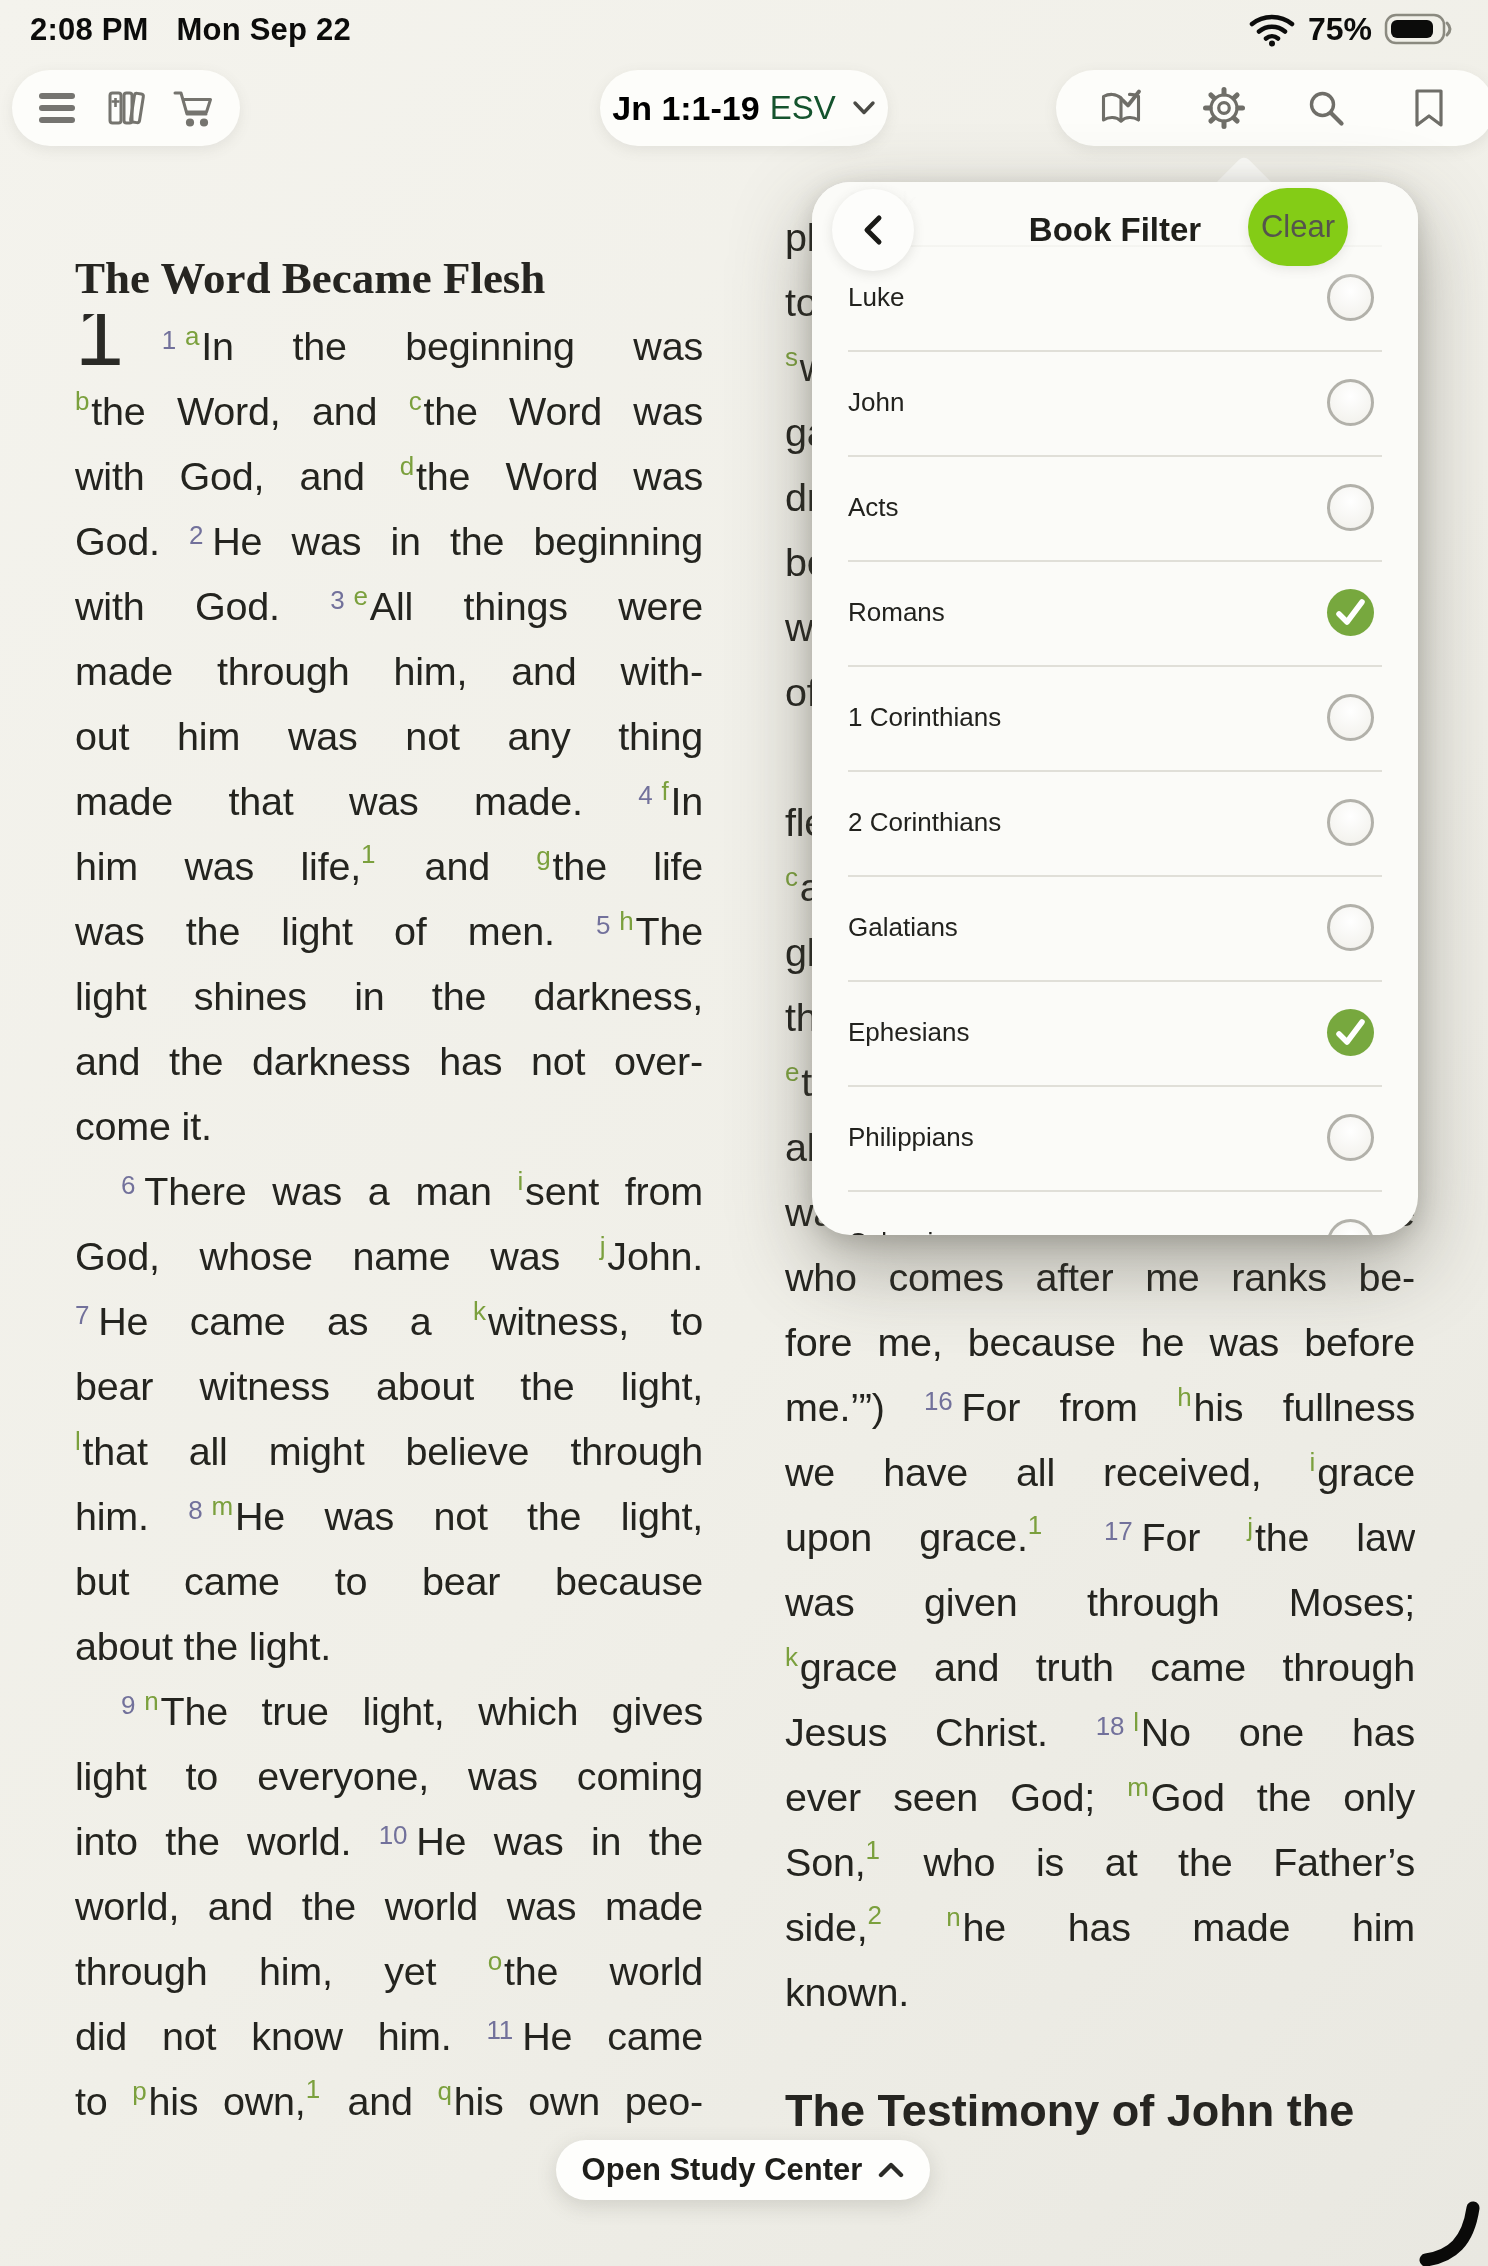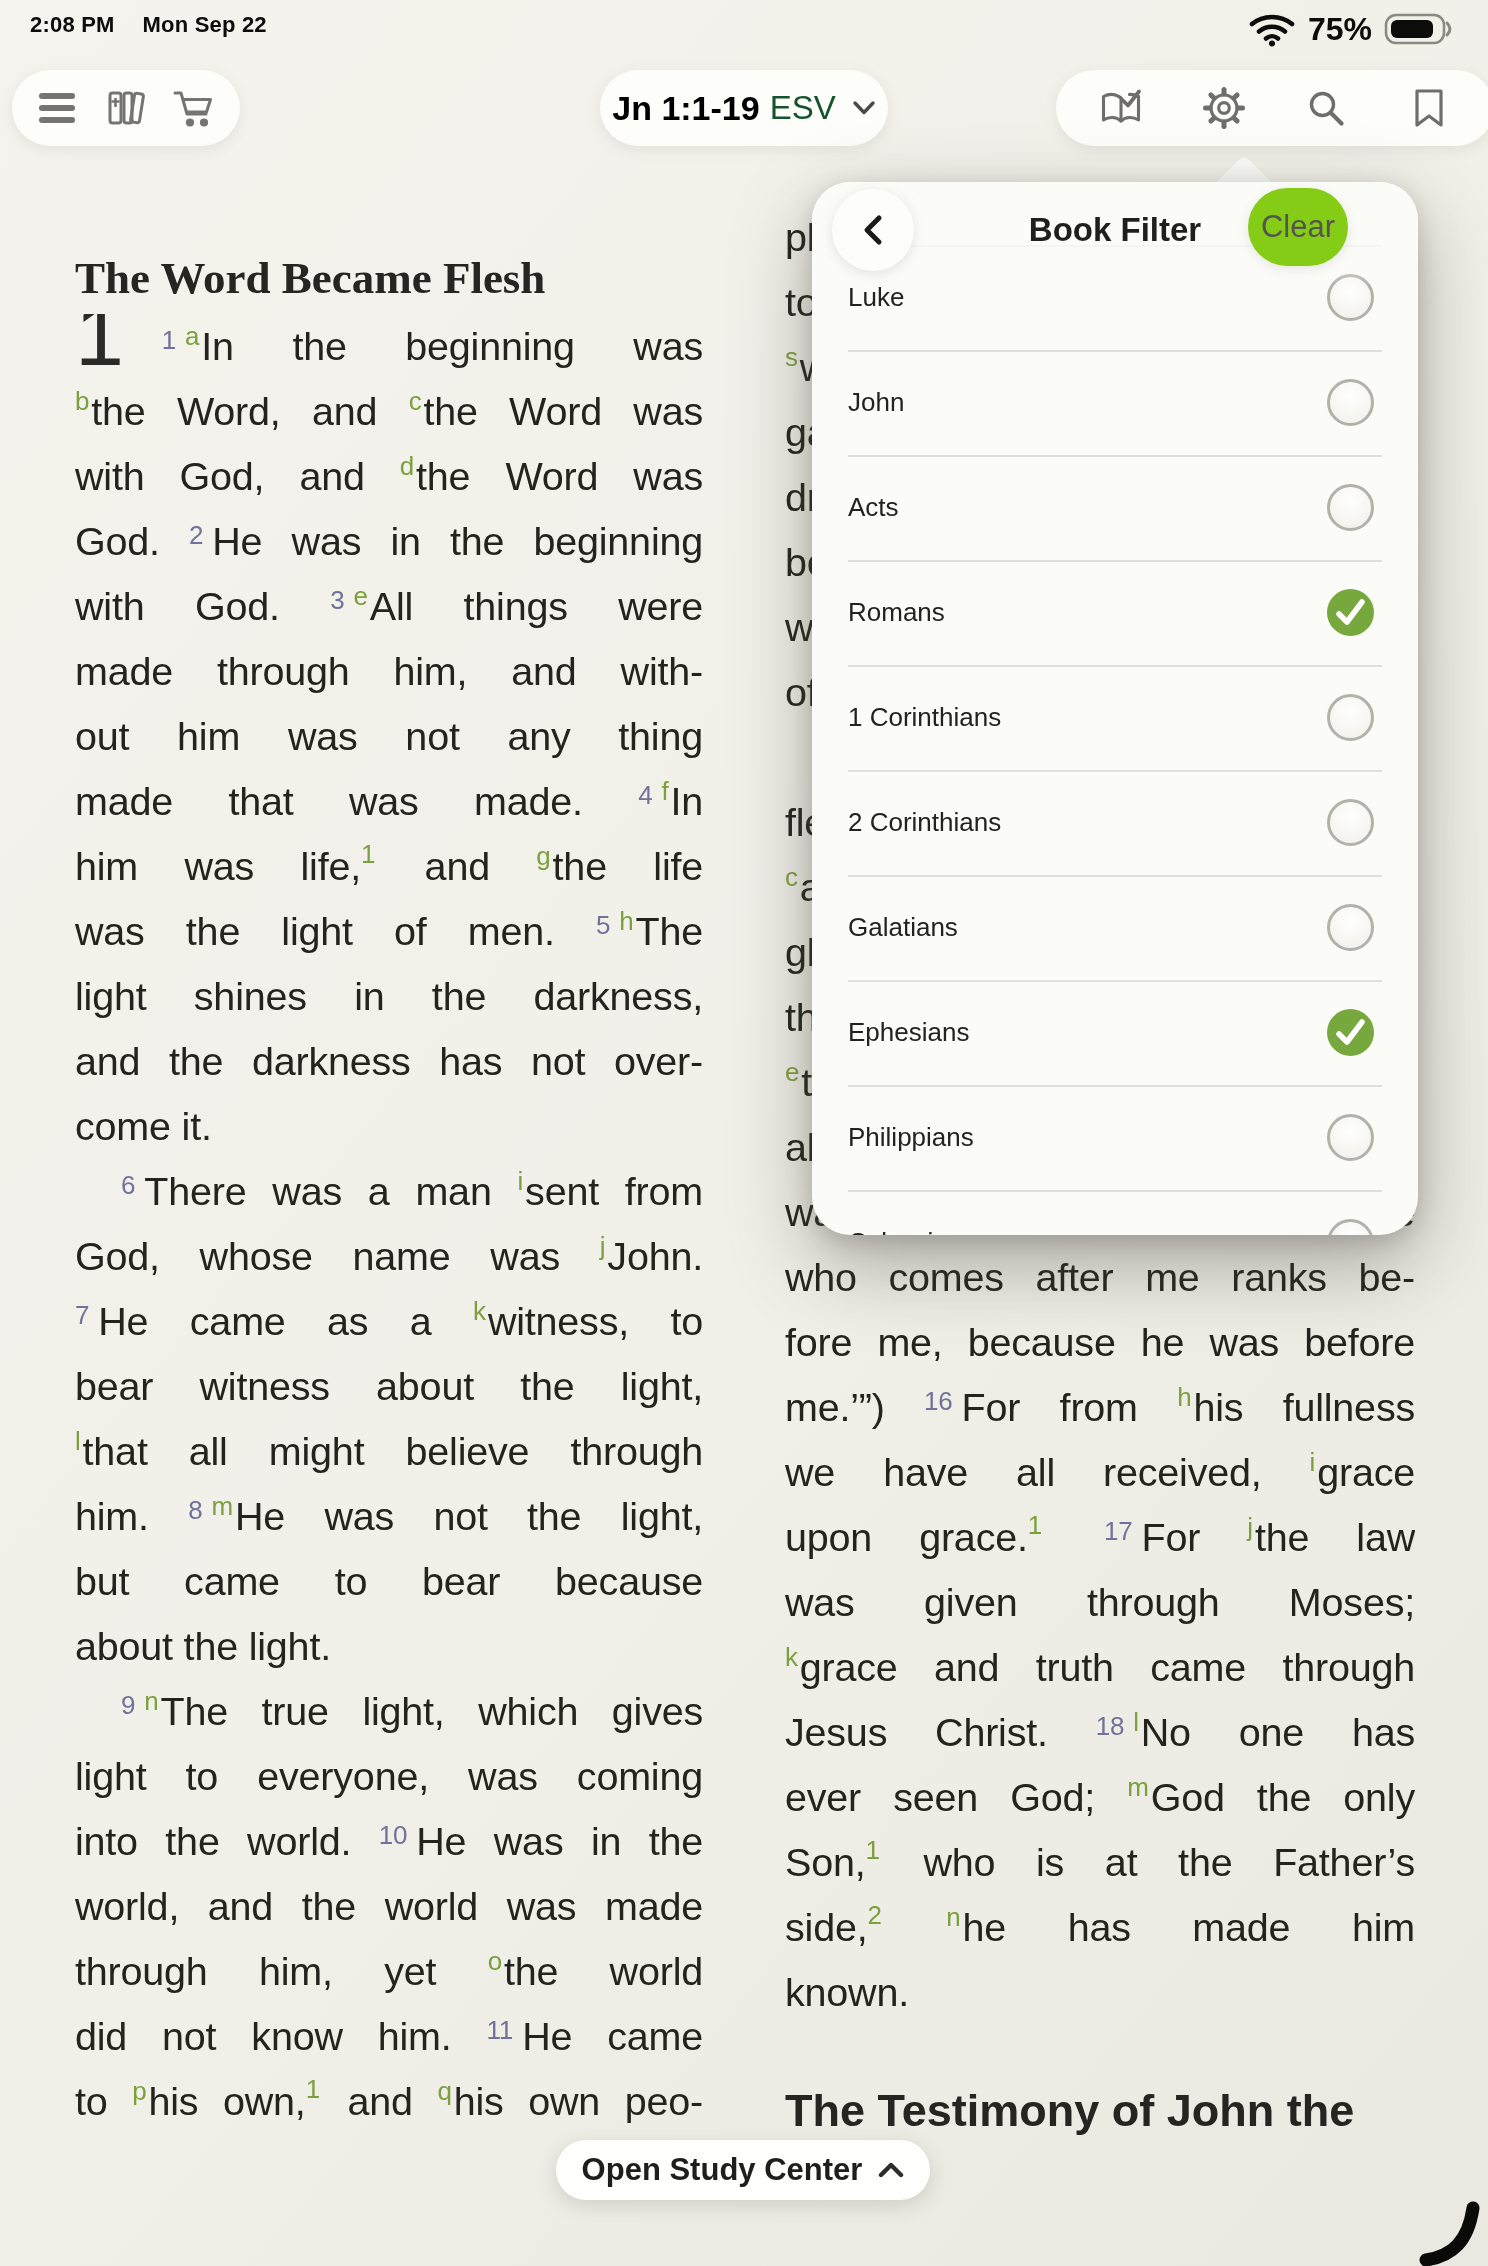--- a/index.html
+++ b/index.html
@@ -14,21 +14,21 @@
     --sep:#e0dfd8;
     --popbg:#fbfbf8;
     font-family:"Liberation Sans", sans-serif;
   }
   .page{position:relative;width:1488px;height:2266px;overflow:hidden;
     background:linear-gradient(130deg,var(--bg1) 0%,#f0efe8 55%,var(--bg2) 100%);
     font-family:"Liberation Sans", sans-serif;color:var(--ink);}
 
   
   .statusbar{position:absolute;top:0;left:0;right:0;height:58px;}
-  .sb-left{position:absolute;left:30px;top:12px;font-size:22px;font-weight:700;color:#0c0c0b;letter-spacing:.2px;}
+  .sb-left{position:absolute;left:30px;top:12px;font-size:31px;font-weight:700;color:#0c0c0b;letter-spacing:.2px;}
   .sb-left .sb-date{font-weight:600;margin-left:28px;}
   .sb-right{position:absolute;right:34px;top:10px;display:flex;align-items:center;gap:12px;}
   .sb-batt-label{font-size:32px;font-weight:600;color:#0c0c0b;}
 
   
   .pill{position:absolute;top:70px;height:76px;background:var(--pill);border-radius:38px;
     box-shadow:0 4px 14px rgba(90,88,78,.10);display:flex;align-items:center;}
   .pill-left{left:12px;width:204px;justify-content:space-around;padding:0 12px;}
   .pill-center{left:600px;width:288px;justify-content:center;gap:10px;}
   .pill-right{left:1056px;width:410px;justify-content:space-around;padding:0 14px;}

